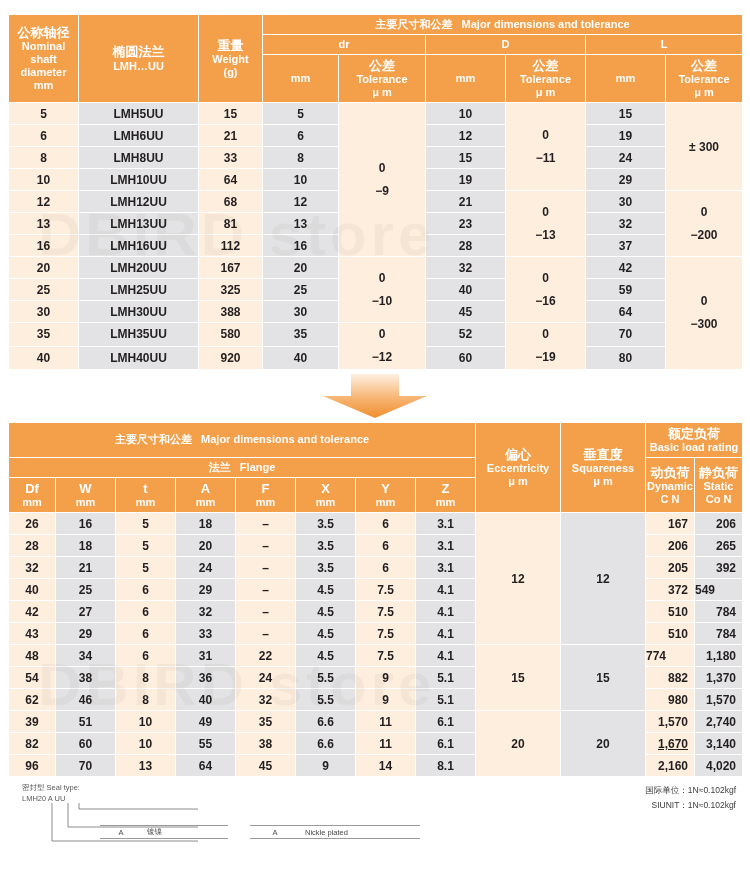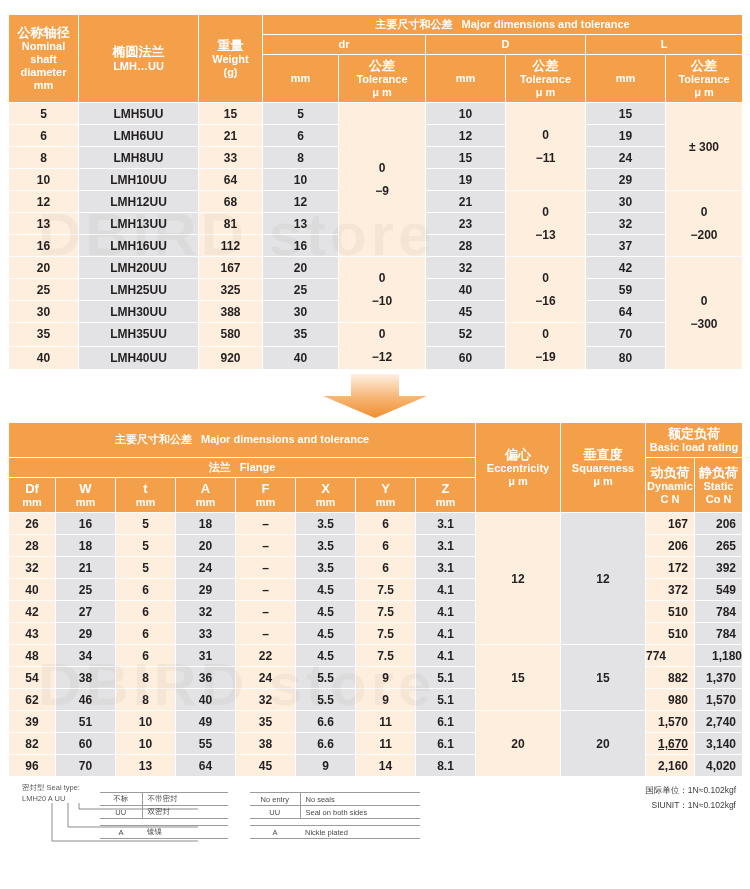--- a/index.html
+++ b/index.html
@@ -442,34 +442,34 @@
           </tr>
           <tr>
             <td class="tint-a">32</td>
             <td class="tint-b">21</td>
             <td class="tint-a">5</td>
             <td class="tint-b">24</td>
             <td class="tint-a">–</td>
             <td class="tint-b">3.5</td>
             <td class="tint-a">6</td>
             <td class="tint-b">3.1</td>
-            <td class="tint-a" style="text-align: right; padding-right: 6px;">172</td>
+            <td class="tint-a" style="text-align: right; padding-right: 6px;">205</td>
             <td class="tint-b" style="text-align: right; padding-right: 6px;">392</td>
           </tr>
           <tr>
             <td class="tint-a">40</td>
             <td class="tint-b">25</td>
             <td class="tint-a">6</td>
             <td class="tint-b">29</td>
             <td class="tint-a">–</td>
             <td class="tint-b">4.5</td>
             <td class="tint-a">7.5</td>
             <td class="tint-b">4.1</td>
             <td class="tint-a" style="text-align: right; padding-right: 6px;">372</td>
-            <td class="tint-b" style="text-align: right; padding-right: 6px;">549</td>
+            <td class="tint-b" style="text-align: left; padding-right: 6px;">549</td>
           </tr>
           <tr>
             <td class="tint-a">42</td>
             <td class="tint-b">27</td>
             <td class="tint-a">6</td>
             <td class="tint-b">32</td>
             <td class="tint-a">–</td>
             <td class="tint-b">4.5</td>
             <td class="tint-a">7.5</td>
             <td class="tint-b">4.1</td>
@@ -493,21 +493,21 @@
             <td class="tint-b">34</td>
             <td class="tint-a">6</td>
             <td class="tint-b">31</td>
             <td class="tint-a">22</td>
             <td class="tint-b">4.5</td>
             <td class="tint-a">7.5</td>
             <td class="tint-b">4.1</td>
             <td class="tint-a" rowspan="3">15</td>
             <td class="tint-b" rowspan="3">15</td>
             <td class="tint-a" style="text-align: left; padding-right: 6px;">774</td>
-            <td class="tint-b" style="text-align: right;  margin-left: 48px;">1,180</td>
+            <td class="tint-b" style="text-align: right; padding-right: 6px; margin-left: 48px;">1,180</td>
           </tr>
           <tr>
             <td class="tint-a">54</td>
             <td class="tint-b">38</td>
             <td class="tint-a">8</td>
             <td class="tint-b">36</td>
             <td class="tint-a">24</td>
             <td class="tint-b">5.5</td>
             <td class="tint-a">9</td>
             <td class="tint-b">5.1</td>
@@ -574,40 +574,20 @@
       <span>Seal type:</span>
     </div>
     <div class="seal-code">LMH20 A UU</div>
 
     <svg class="connector" style="left:40px; top:20px; width:150px; height:44px;" viewBox="0 0 150 44">
       <path d="M4,2 L4,40 L150,40"></path>
       <path d="M20,2 L20,26 L150,26"></path>
       <path d="M31,2 L31,8 L150,8"></path>
     </svg>
 
-    <div class="legend-grid">
-      <table>
-        <tbody>
-            <tr>
-          <td style="width:42px">不标</td>
-          <td class="l sep" style="width:86px">不带密封</td>
-          <td style="width:22px; border:none"></td>
-          <td style="width:50px">No entry</td>
-          <td class="l sep" style="width:120px">No seals</td>
-        </tr>
-        <tr>
-          <td>UU</td>
-          <td class="l sep">双密封</td>
-          <td style="border:none"></td>
-          <td>UU</td>
-          <td class="l sep">Seal on both sides</td>
-        </tr>
-      </tbody>
-        </table>
-    </div>
 
     <div class="lg-row2">
       <table>
         <tbody>
             <tr>
           <td style="width:42px">A</td>
           <td class="l" style="width:86px">镀镍</td>
           <td style="width:22px; border:none"></td>
           <td style="width:50px">A</td>
           <td class="l" style="width:120px">Nickle plated</td>

